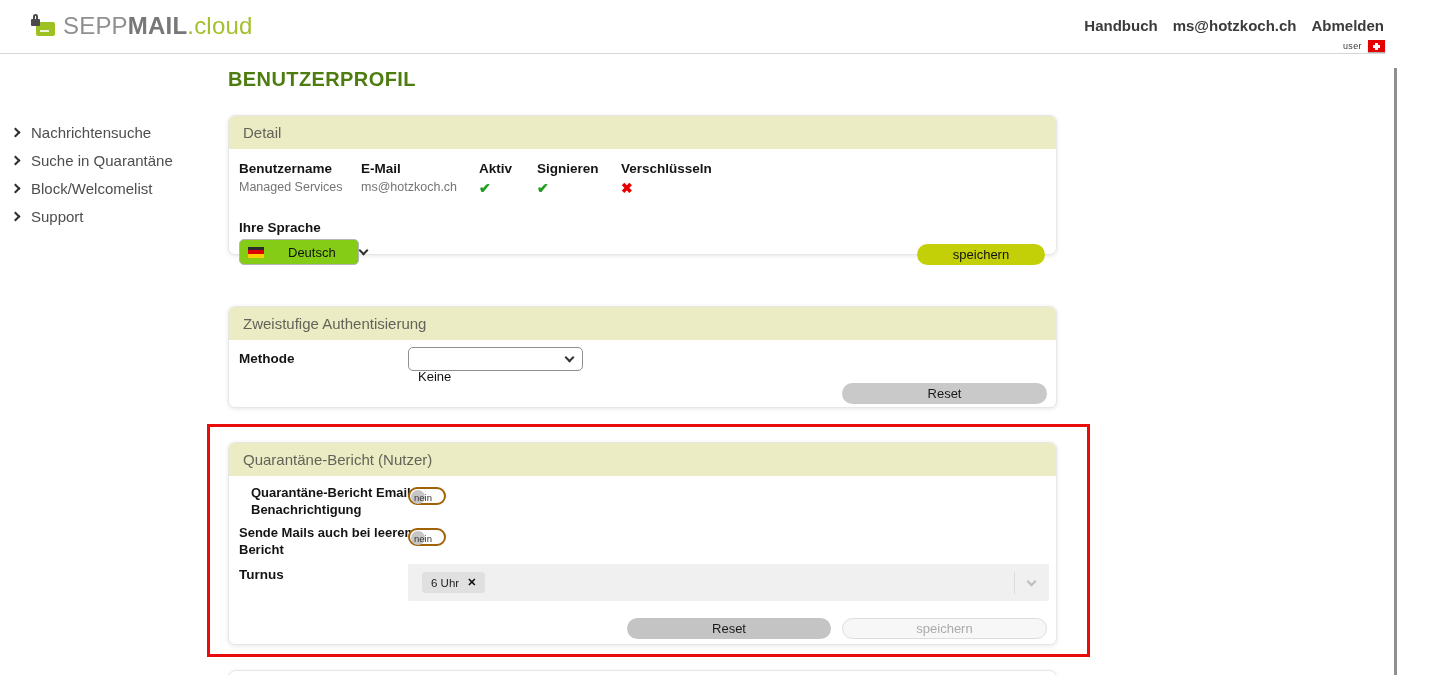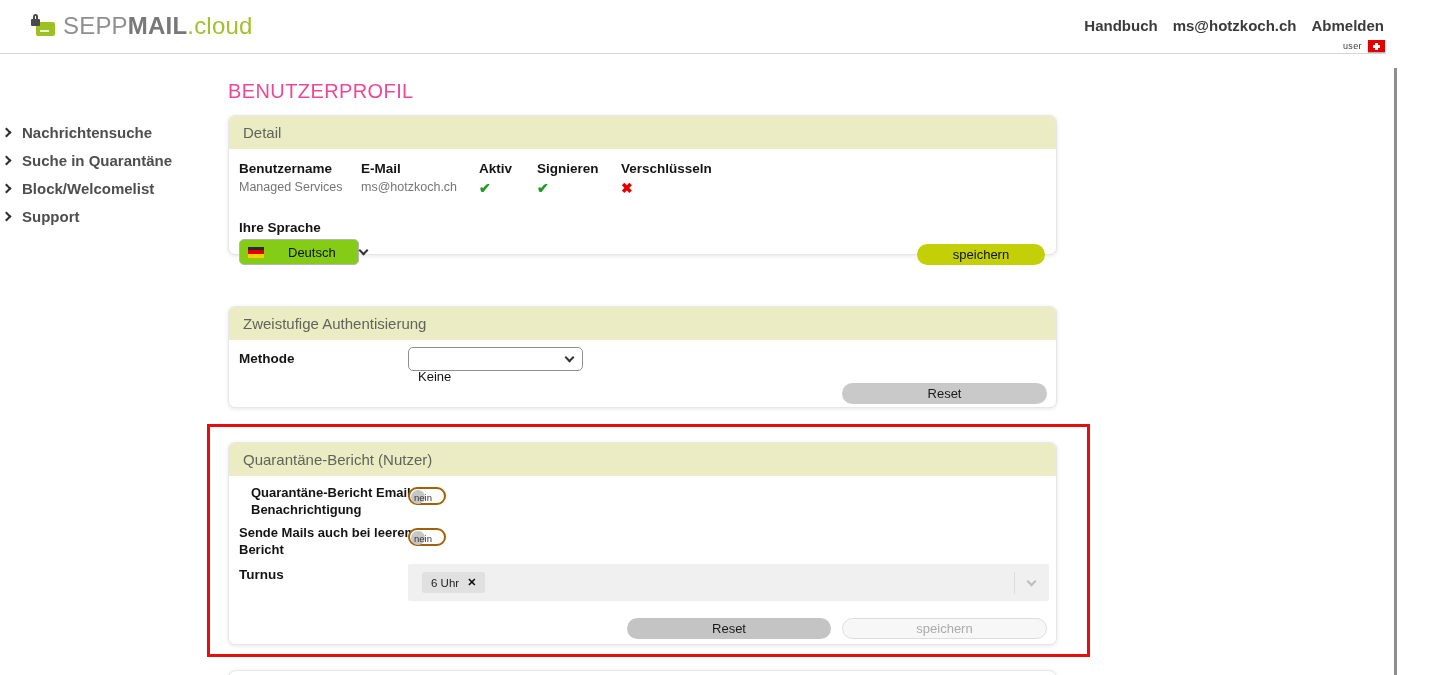--- a/index.html
+++ b/index.html
@@ -24,29 +24,29 @@
   .header-nav { position:absolute; right:64px; top:17px; display:flex; gap:15px;
                 font-size:15px; font-weight:bold; color:#3b3b3b; }
   .header-nav a { color:#3b3b3b; text-decoration:none; cursor:pointer; }
   .user-row { position:absolute; right:63px; top:40px; display:flex; align-items:center; gap:6px; }
   .user-label { font-size:9px; font-weight:normal; color:#3a3a3a; letter-spacing:0.4px; }
   .flag-ch { position:relative; width:17px; height:12px; background:#e30000; box-shadow:0 1px 1px rgba(0,0,0,.3); }
   .flag-ch::before { content:""; position:absolute; left:7px; top:2.5px; width:3px; height:7px; background:#fff; }
   .flag-ch::after  { content:""; position:absolute; left:5px; top:4.5px; width:7px; height:3px; background:#fff; }
 
   
-  .sidebar { position:absolute; left:3px; top:118px; width:200px;font-weight:bold; }
+  .sidebar { position:absolute; left:12px; top:118px; width:200px; }
   .side-item { display:flex; align-items:center; gap:12px; height:28px; cursor:pointer; }
   .chev-right { width:7px; height:7px; border-top:2.4px solid #2e2e2e; border-right:2.4px solid #2e2e2e;
                 transform:rotate(45deg); flex:0 0 auto; }
   .side-label { font-size:15px; color:#4e4e4e; }
 
   
-  .page-title { position:absolute; left:228px; top:80px; font-size:20px; font-weight:normal;
-                color:#ec4899; letter-spacing:0.4px; }
+  .page-title { position:absolute; left:228px; top:68px; font-size:20px; font-weight:bold;
+                color:#4d7c0f; letter-spacing:0.4px; }
 
   .panel { position:absolute; left:228px; width:829px; background:#fff;
            border:1px solid #e7e7e7; border-radius:7px;
            box-shadow:0 1px 4px rgba(0,0,0,0.10); }
   .panel-header { height:33px; background:#ebecc3; border-radius:6px 6px 0 0;
                   display:flex; align-items:center; padding:0 14px;
                   font-size:15px; color:#63635a; }
 
   
   .panel-detail { top:115px; height:140px; }

